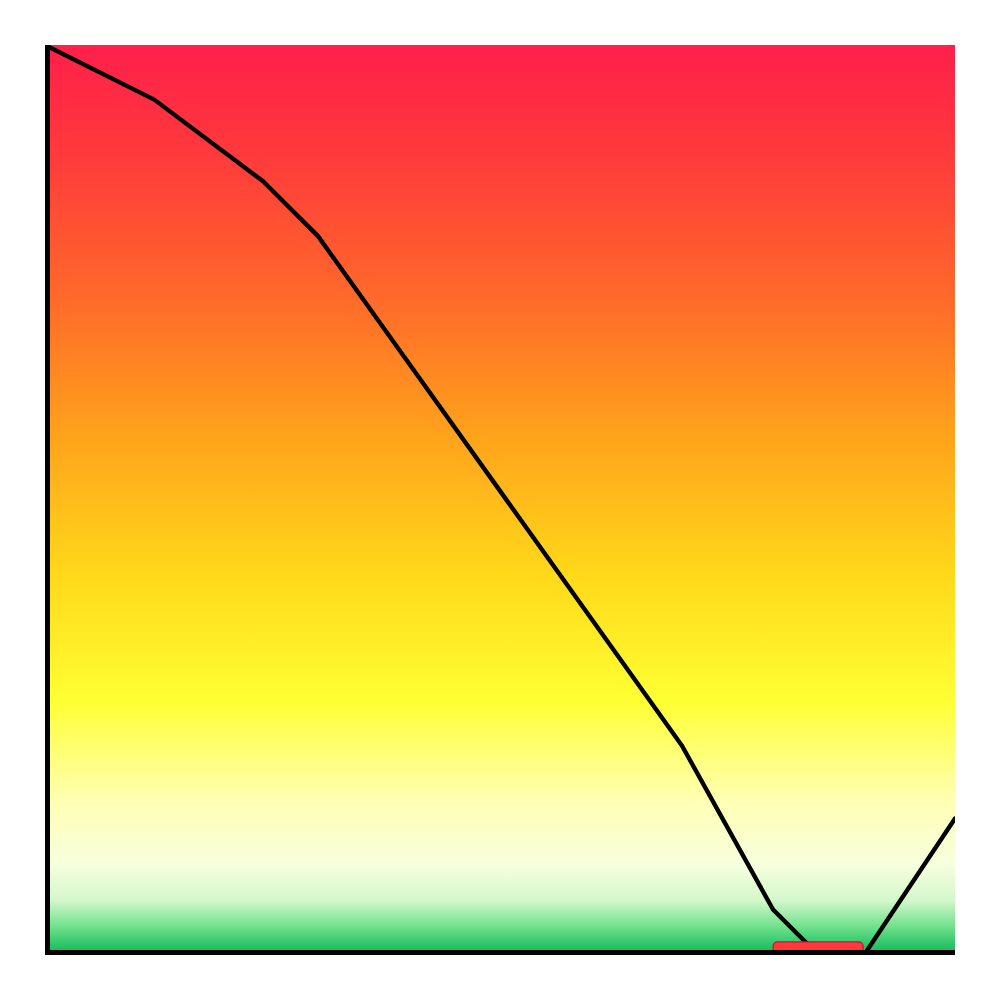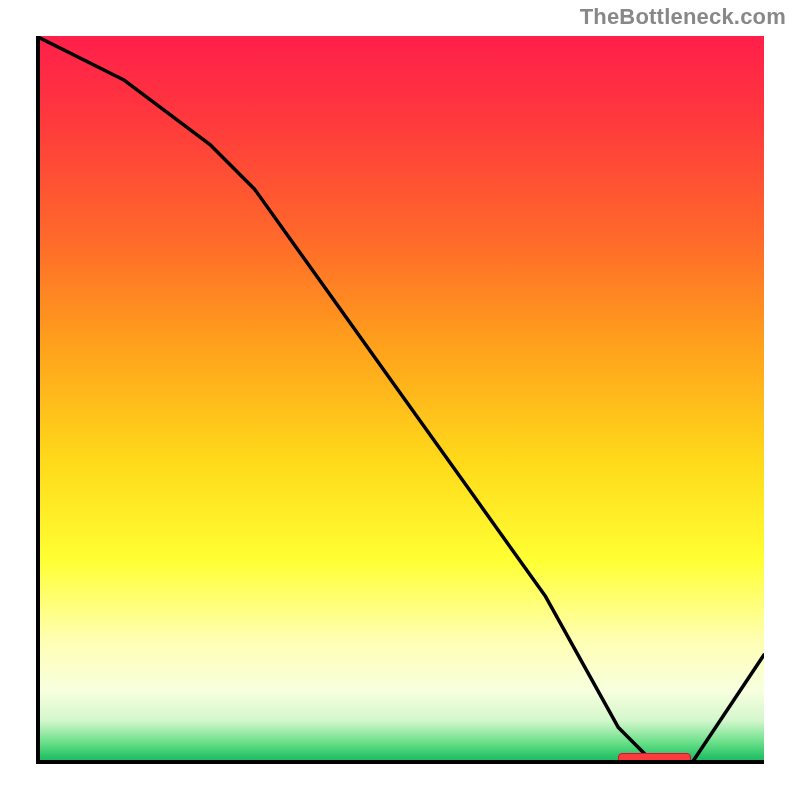--- a/index.html
+++ b/index.html
@@ -88,21 +88,20 @@
     border-radius: 4px;
     border: 1px solid #d01030;
     box-sizing: border-box;
   }
 </style>
 </head>
 <body>
 
 <div class="container">
 
-  <div class="watermark">TheBottleneck.com</div>
 
   <div class="plot-frame">
     <div class="gradient-bg"></div>
 
     <svg class="lines" viewBox="0 0 728 728" preserveAspectRatio="none">
       <path id="series-path" fill="none" stroke="#000" stroke-width="3.5" stroke-linejoin="round" stroke-linecap="round" d="M0.0 0.0 L87.4 43.7 L174.7 109.2 L218.4 152.9 L291.2 254.8 L364.0 356.7 L436.8 458.6 L509.6 560.6 L582.4 691.6 L618.8 728.0 L655.2 728.0 L728.0 618.8"></path>
     </svg>
 
     <div id="marker" class="marker" style="left: 582.4px; width: 72.8px; bottom: 1px;"></div>
 

